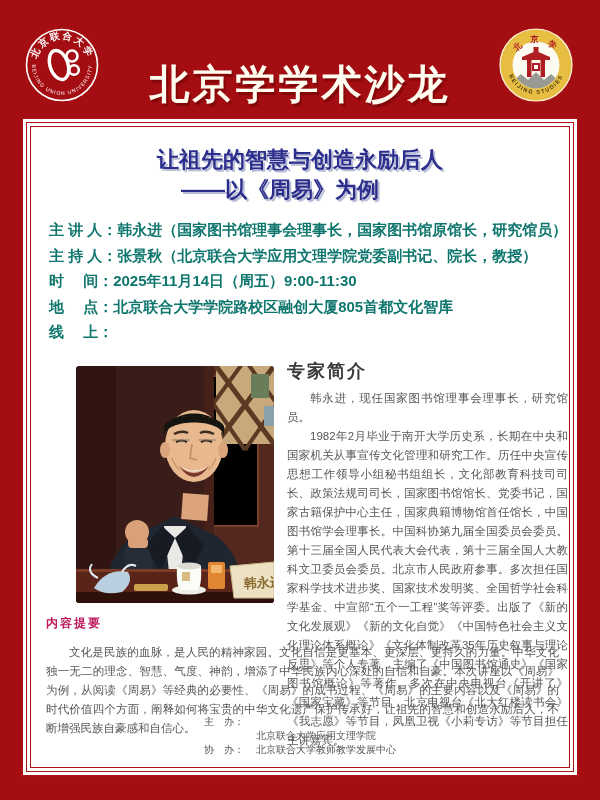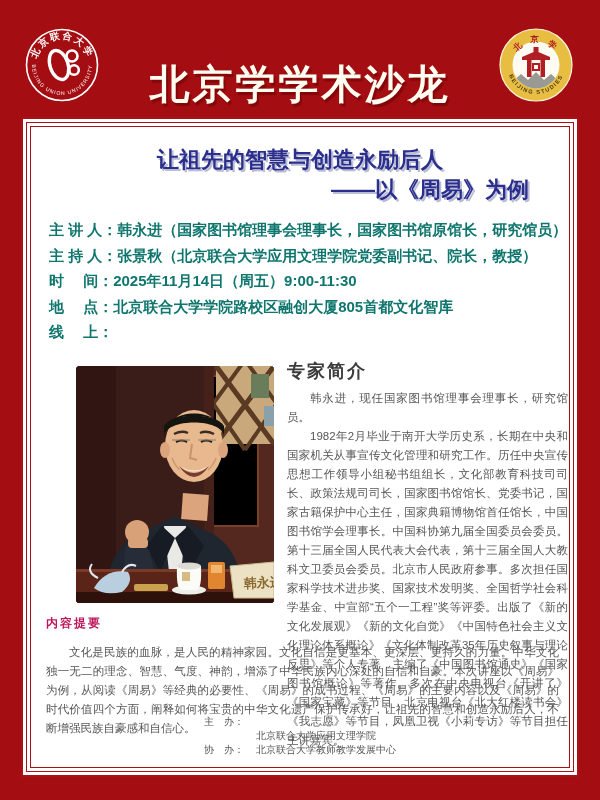--- a/index.html
+++ b/index.html
@@ -31,21 +31,21 @@
                0 0 0 7px #ffffff, 0 0 0 9px #AB1016;
   }
   
   .lec-title { position:absolute; left:0; right:0; top:18px; }
   .lec-line {
     font-size:22px; font-weight:bold; color:#2B2E8C;
     text-shadow:2px 2px 0 #b8bcd4;
     line-height:30px; white-space:nowrap;
   }
   .lec-line1 { text-align:center;font-family:Liberation Serif, serif; }
-  .lec-line2 { text-align:right; padding-right:40px; }
+  .lec-line2 { text-align:center; padding-right:40px; }
   
   .details { position:absolute; left:18px; right:10px; top:90px; }
   .detail-row {
     display:flex; align-items:baseline;
     font-size:15px; font-weight:bold; color:#0f766e;
     line-height:25.5px; white-space:nowrap;
   }
   .detail-label { white-space:pre; flex:0 0 auto; }
   .detail-value { white-space:nowrap; }
   

